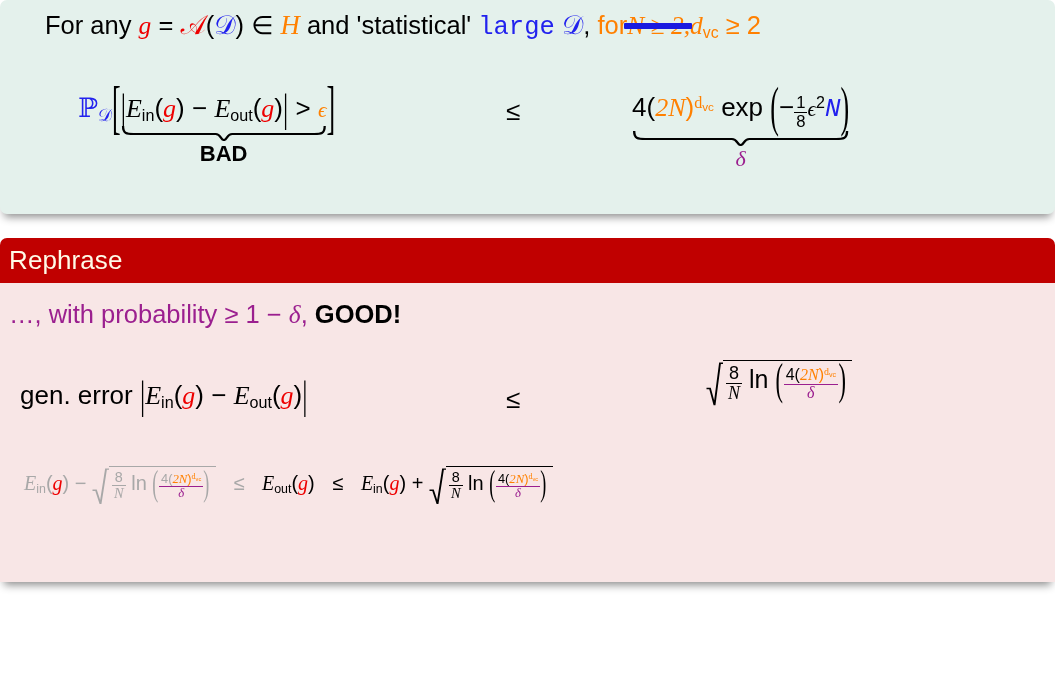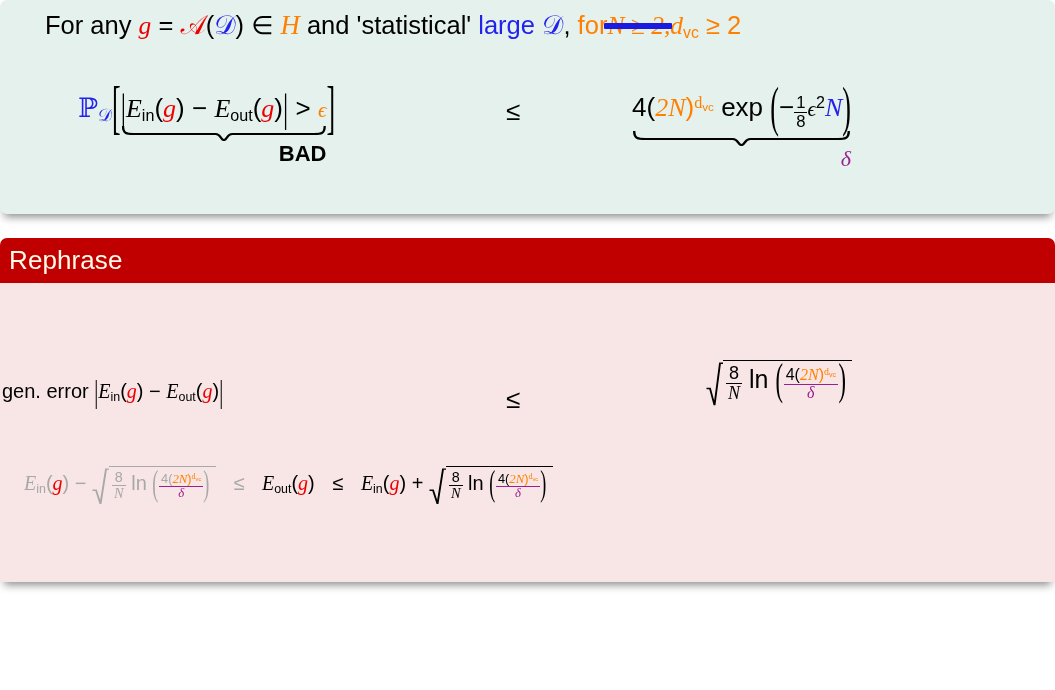--- a/index.html
+++ b/index.html
@@ -10,21 +10,21 @@
     overflow: hidden;
   }
   #root { position: relative; width: 1055px; height: 690px; }
 
   
   .mi { font-family: "Liberation Serif", serif; font-style: italic; }
   .mup { font-family: "Liberation Sans", sans-serif; font-style: normal; }
   .cal { font-family: "Liberation Serif", serif; font-style: italic; }
   .red   { color: #ee0000; }
   .orange{ color: #ff8000; }
-  .blue  { color: #2222ee; }
+  .blue  { color: #2222ee; font-family: Liberation Mono, monospace; }
   .purple{ color: #9b1f8f; }
   .black { color: #000000; }
   .faded { color: #a8a8a8; }
 
   
   .block {
     position: absolute;
     left: 0; width: 1055px;
     box-sizing: border-box;
     border-radius: 7px;
@@ -96,21 +96,21 @@
 
   
   .ubrace-wrap { position: relative; display: inline-block; }
   .ubrace {
      position:absolute; left:0; right:0; top: 100%;
      height: 16px; overflow: hidden; pointer-events:none;
   }
   .ubrace svg { width:100%; height:16px; display:block; }
   .ubrace-label {
      position: absolute; left:0; right:0; top: calc(100% + 16px);
-     text-align:right;
+     text-align:center;
   }
 
   
   .sqrt { display:inline-block; position:relative; padding-left: 17px; }
   .sqrt > .radical {
      position:absolute; left:0; bottom:-2px; top:2px; width:17px;
   }
   .sqrt > .radical svg { width:17px; height:100%; display:block; }
   .sqrt > .body {
      display:inline-block;
@@ -165,22 +165,30 @@
           </span><span class="ubrace-label mi purple" style="font-size:22px">δ</span></span>
     </div>
   </div>
 
   <div class="block" id="pink-block">
 
     <div id="rephrase-bar">
       <span class="title">Rephrase</span>
     </div>
 
-
-    <div class="mathrow" style="left:2px; top:142px; font-size:20px;">
+    <div class="mathrow" style="left:9px; top:62px; font-size:25.5px;">
+      <span class="purple">…, with probability</span>
+      <span class="purple">≥</span>
+      <span class="purple">1</span>
+      <span class="purple">−</span>
+      <span class="mi purple">δ</span><span class="purple">,</span>
+      <b class="black">GOOD!</b>
+    </div>
+
+    <div class="mathrow" style="left:20px; top:142px; font-size:26px;">
       <span class="mup black">gen. error</span>
       <span class="bar-abs black">|</span><span class="mi black">E</span><sub class="s mup black">in</sub><span class="black">(</span><span class="mi red">g</span><span class="black">)</span>
       <span class="black">−</span>
       <span class="mi black">E</span><sub class="s mup black">out</sub><span class="black">(</span><span class="mi red">g</span><span class="black">)</span><span class="bar-abs black">|</span>
     </div>
 
     <div class="mathrow black" style="left:506px; top:146px; font-size:26px;">≤</div>
 
     <div class="mathrow" style="left:706px; top:122px; font-size:25px;">
       <span class="sqrt black">

